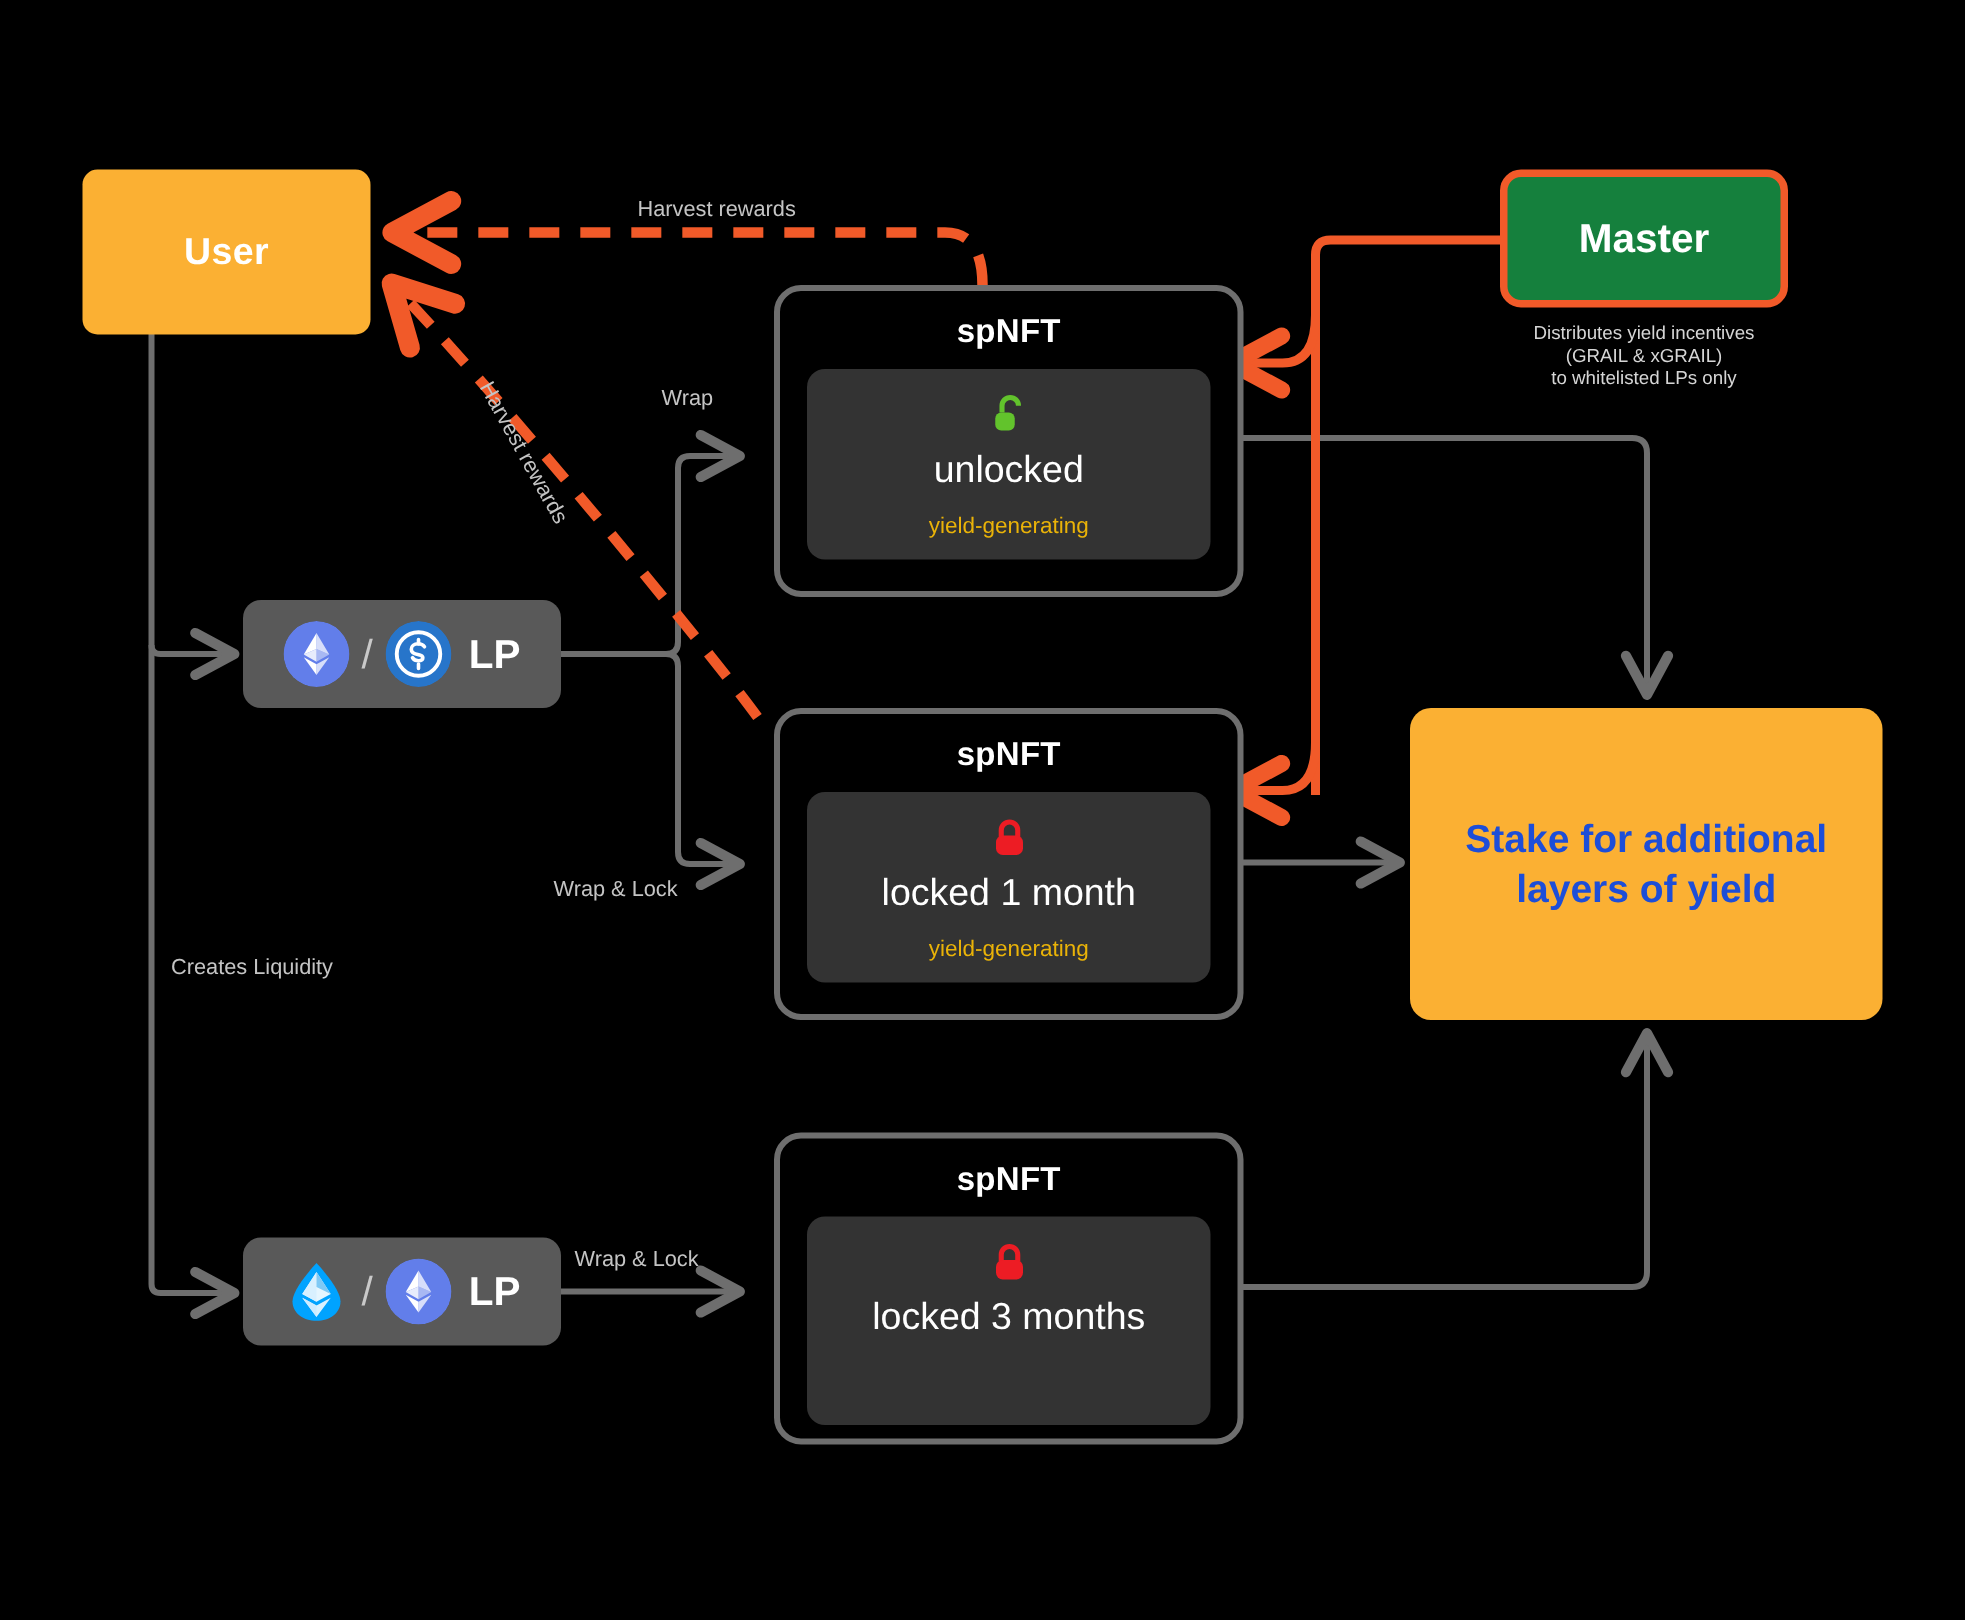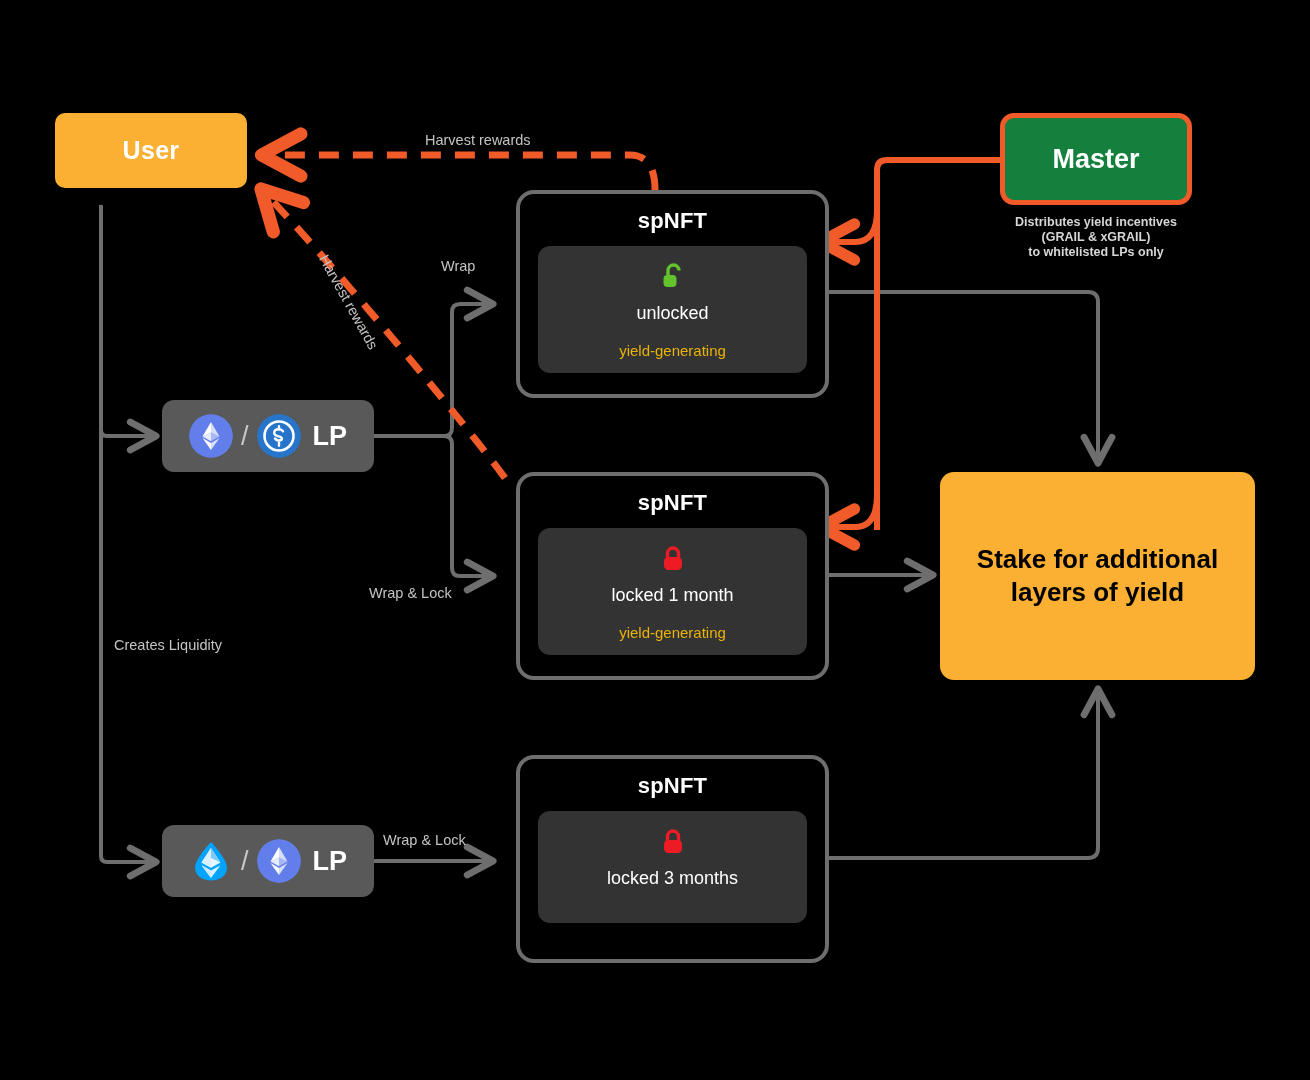--- a/index.html
+++ b/index.html
@@ -2,57 +2,57 @@
 <html><head>
 <meta charset="utf-8">
 <style>
   html,body{margin:0;padding:0;background:#000;}
   #stage{position:relative;width:1310px;height:1080px;background:#000;
          font-family:"Liberation Sans",sans-serif;overflow:hidden;}
   svg.edges{position:absolute;inset:0;width:1310px;height:1080px;pointer-events:none;}
 
   .node{position:absolute;box-sizing:border-box;}
 
-  .user-box{left:55px;top:113px;width:192px;height:75px;background:#FBB033;
+  .user-box{left:55px;top:113px;width:192px;height:110px;background:#FBB033;
             border-radius:10px;display:flex;align-items:center;justify-content:center;}
   .user-box .lbl{color:#fff;font-size:25px;font-weight:700;letter-spacing:.3px;}
 
   .master-box{left:1000px;top:113px;width:192px;height:92px;background:#15803d;
               border:5px solid #F15A29;border-radius:14px;
               display:flex;align-items:center;justify-content:center;}
   .master-box .lbl{color:#fff;font-size:27px;font-weight:700;}
   .master-note{left:985px;top:215px;width:222px;text-align:center;color:#d6d6d6;
-               font-size:12.5px;line-height:15px;font-weight:700;}
+               font-size:12.5px;line-height:15px;font-weight:400;}
 
   .lp-box{width:212px;height:72px;background:#595959;border-radius:12px;
           display:flex;align-items:center;justify-content:center;gap:10px;}
   .lp-eth-usdc{left:162px;top:400px;}
   .lp-steth-eth{left:162px;top:825px;}
   .lp-box .tok{width:44px;height:44px;border-radius:50%;display:block;}
   .lp-box .slash{color:#c9c9c9;font-size:27px;font-weight:400;margin:0 -2px;}
   .lp-box .lp-lbl{color:#fff;font-size:27px;font-weight:700;margin-left:2px;}
 
   .spnft{width:313px;background:#000;border:4px solid #6e6e6e;border-radius:18px;
          padding:10px 0 14px 0;box-sizing:border-box;margin-left:18px;}
   .spnft .title{color:#fff;font-size:22px;font-weight:700;text-align:center;
                 letter-spacing:.2px;margin:4px 0 12px 0;}
   .spnft .card{margin:0 18px;background:#333;border-radius:12px;
                padding:16px 10px 14px 10px;text-align:center;}
   .spnft .lock{display:block;margin:0 auto 6px auto;}
-  .spnft .state{color:#fff;font-size:18px;font-weight:400;line-height:30px;}
+  .spnft .state{color:#fff;font-size:25px;font-weight:400;line-height:30px;}
   .spnft .yield{color:#eab308;font-size:15px;font-weight:400;margin-top:14px;}
   .sp-unlocked{left:498px;top:190px;height:208px;}
   .sp-lock1{left:498px;top:472px;height:208px;}
   .sp-lock3{left:498px;top:755px;height:208px;}
-  .sp-lock3 .card{padding-bottom:30px;}
+  .sp-lock3 .card{padding-bottom:57px;}
 
   .stake-box{left:940px;top:472px;width:315px;height:208px;background:#FBB033;
              border-radius:14px;display:flex;align-items:center;justify-content:center;
              padding:0 22px;box-sizing:border-box;}
-  .stake-box .lbl{color:#000000;font-size:26px;font-weight:700;line-height:33px;
+  .stake-box .lbl{color:#1d4ed8;font-size:26px;font-weight:700;line-height:33px;
                   text-align:center;}
 
   .elabel{position:absolute;color:#c4c4c4;font-size:14.5px;font-weight:500;
           white-space:nowrap;}
   .el-harvest1{left:425px;top:132px;}
   .el-harvest2{left:330px;top:252px;transform:rotate(61deg);transform-origin:left top;}
   .el-wrap{left:441px;top:258px;}
   .el-wraplock1{left:369px;top:585px;}
   .el-wraplock2{left:383px;top:832px;}
   .el-creates{left:114px;top:637px;}

